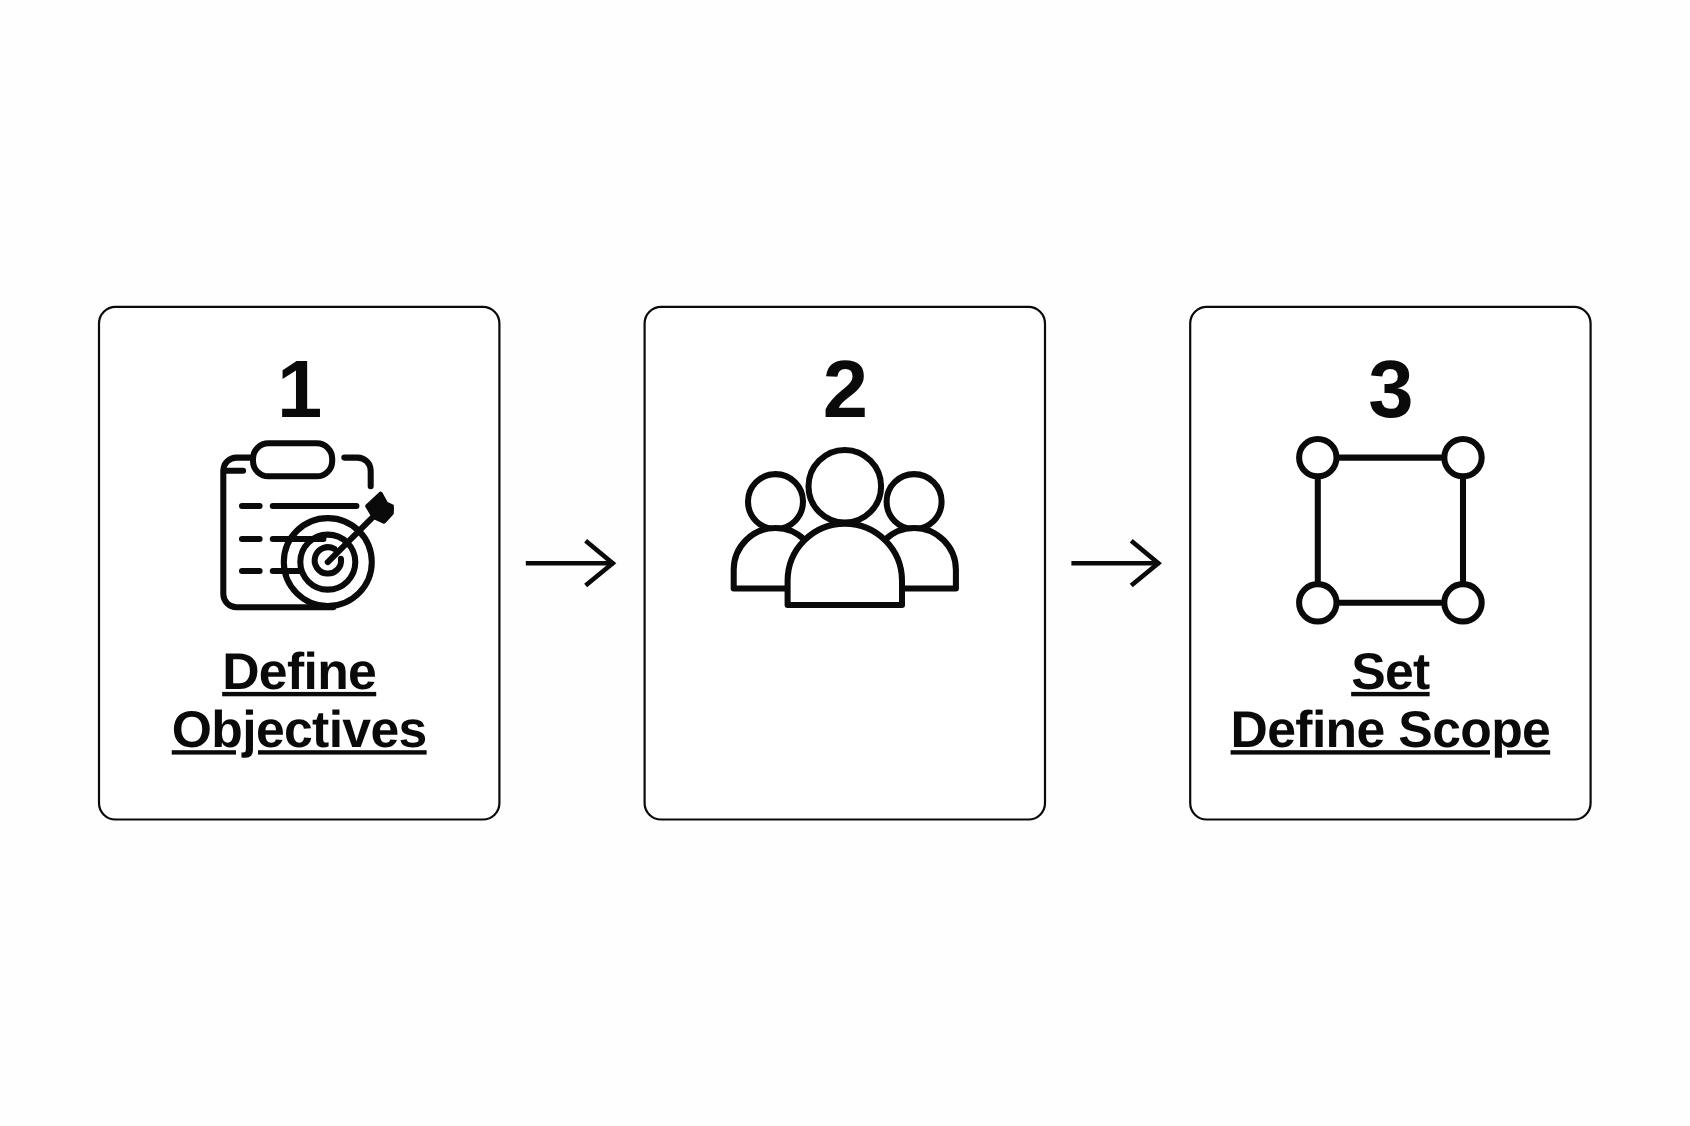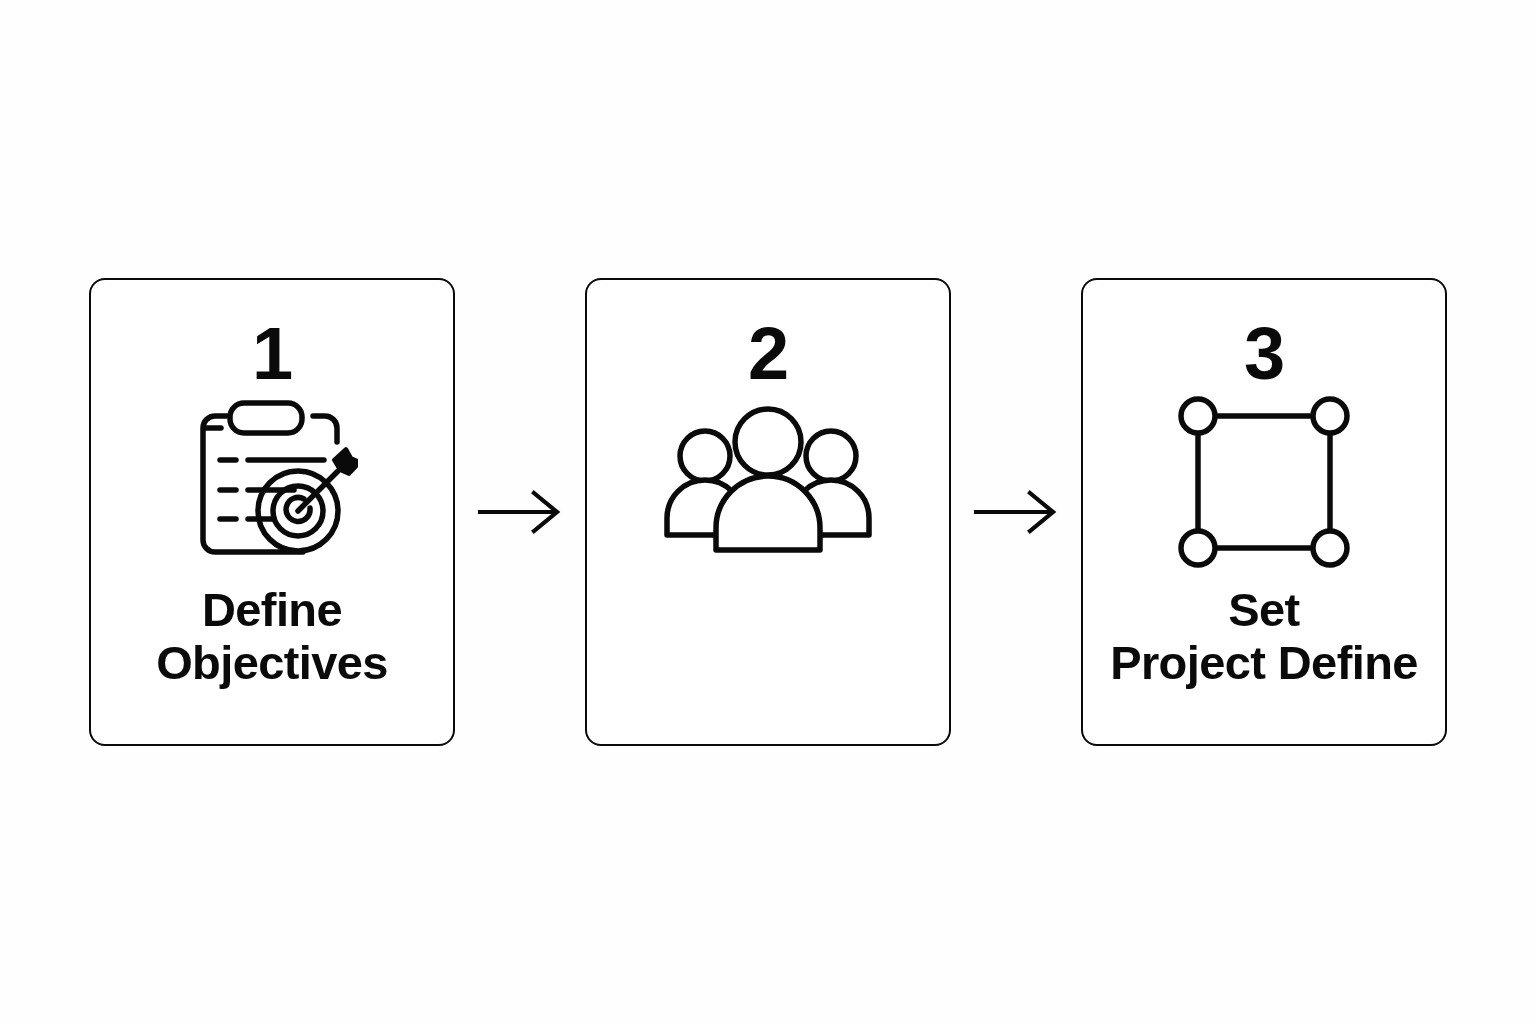--- a/index.html
+++ b/index.html
@@ -78,20 +78,21 @@
     width: 100%;
     text-align: center;
     font-size: 47px;
     font-weight: 700;
     line-height: 1.12;
     letter-spacing: -0.6px;
     color: #0A0A0A;
     white-space: pre-line;
     padding: 0 6px;
     box-sizing: border-box;
+    text-decoration: underline;
   }
 
   
   .connector {
     flex: 0 0 auto;
     width: 123px;
     height: 468px;
     display: flex;
     align-items: center;
     justify-content: center;
@@ -188,17 +189,17 @@
           <path d="M22 134 V42"></path>
 
           <circle cx="22" cy="22" r="17" fill="#FFFFFF"></circle>
           <circle cx="154" cy="22" r="17" fill="#FFFFFF"></circle>
           <circle cx="22" cy="154" r="17" fill="#FFFFFF"></circle>
           <circle cx="154" cy="154" r="17" fill="#FFFFFF"></circle>
         </svg>
       </div>
 
       <div class="step-label">Set
-Project Define</div>
+Define Scope</div>
     </div>
 
   </div>
 </div>
 
 </body></html>

